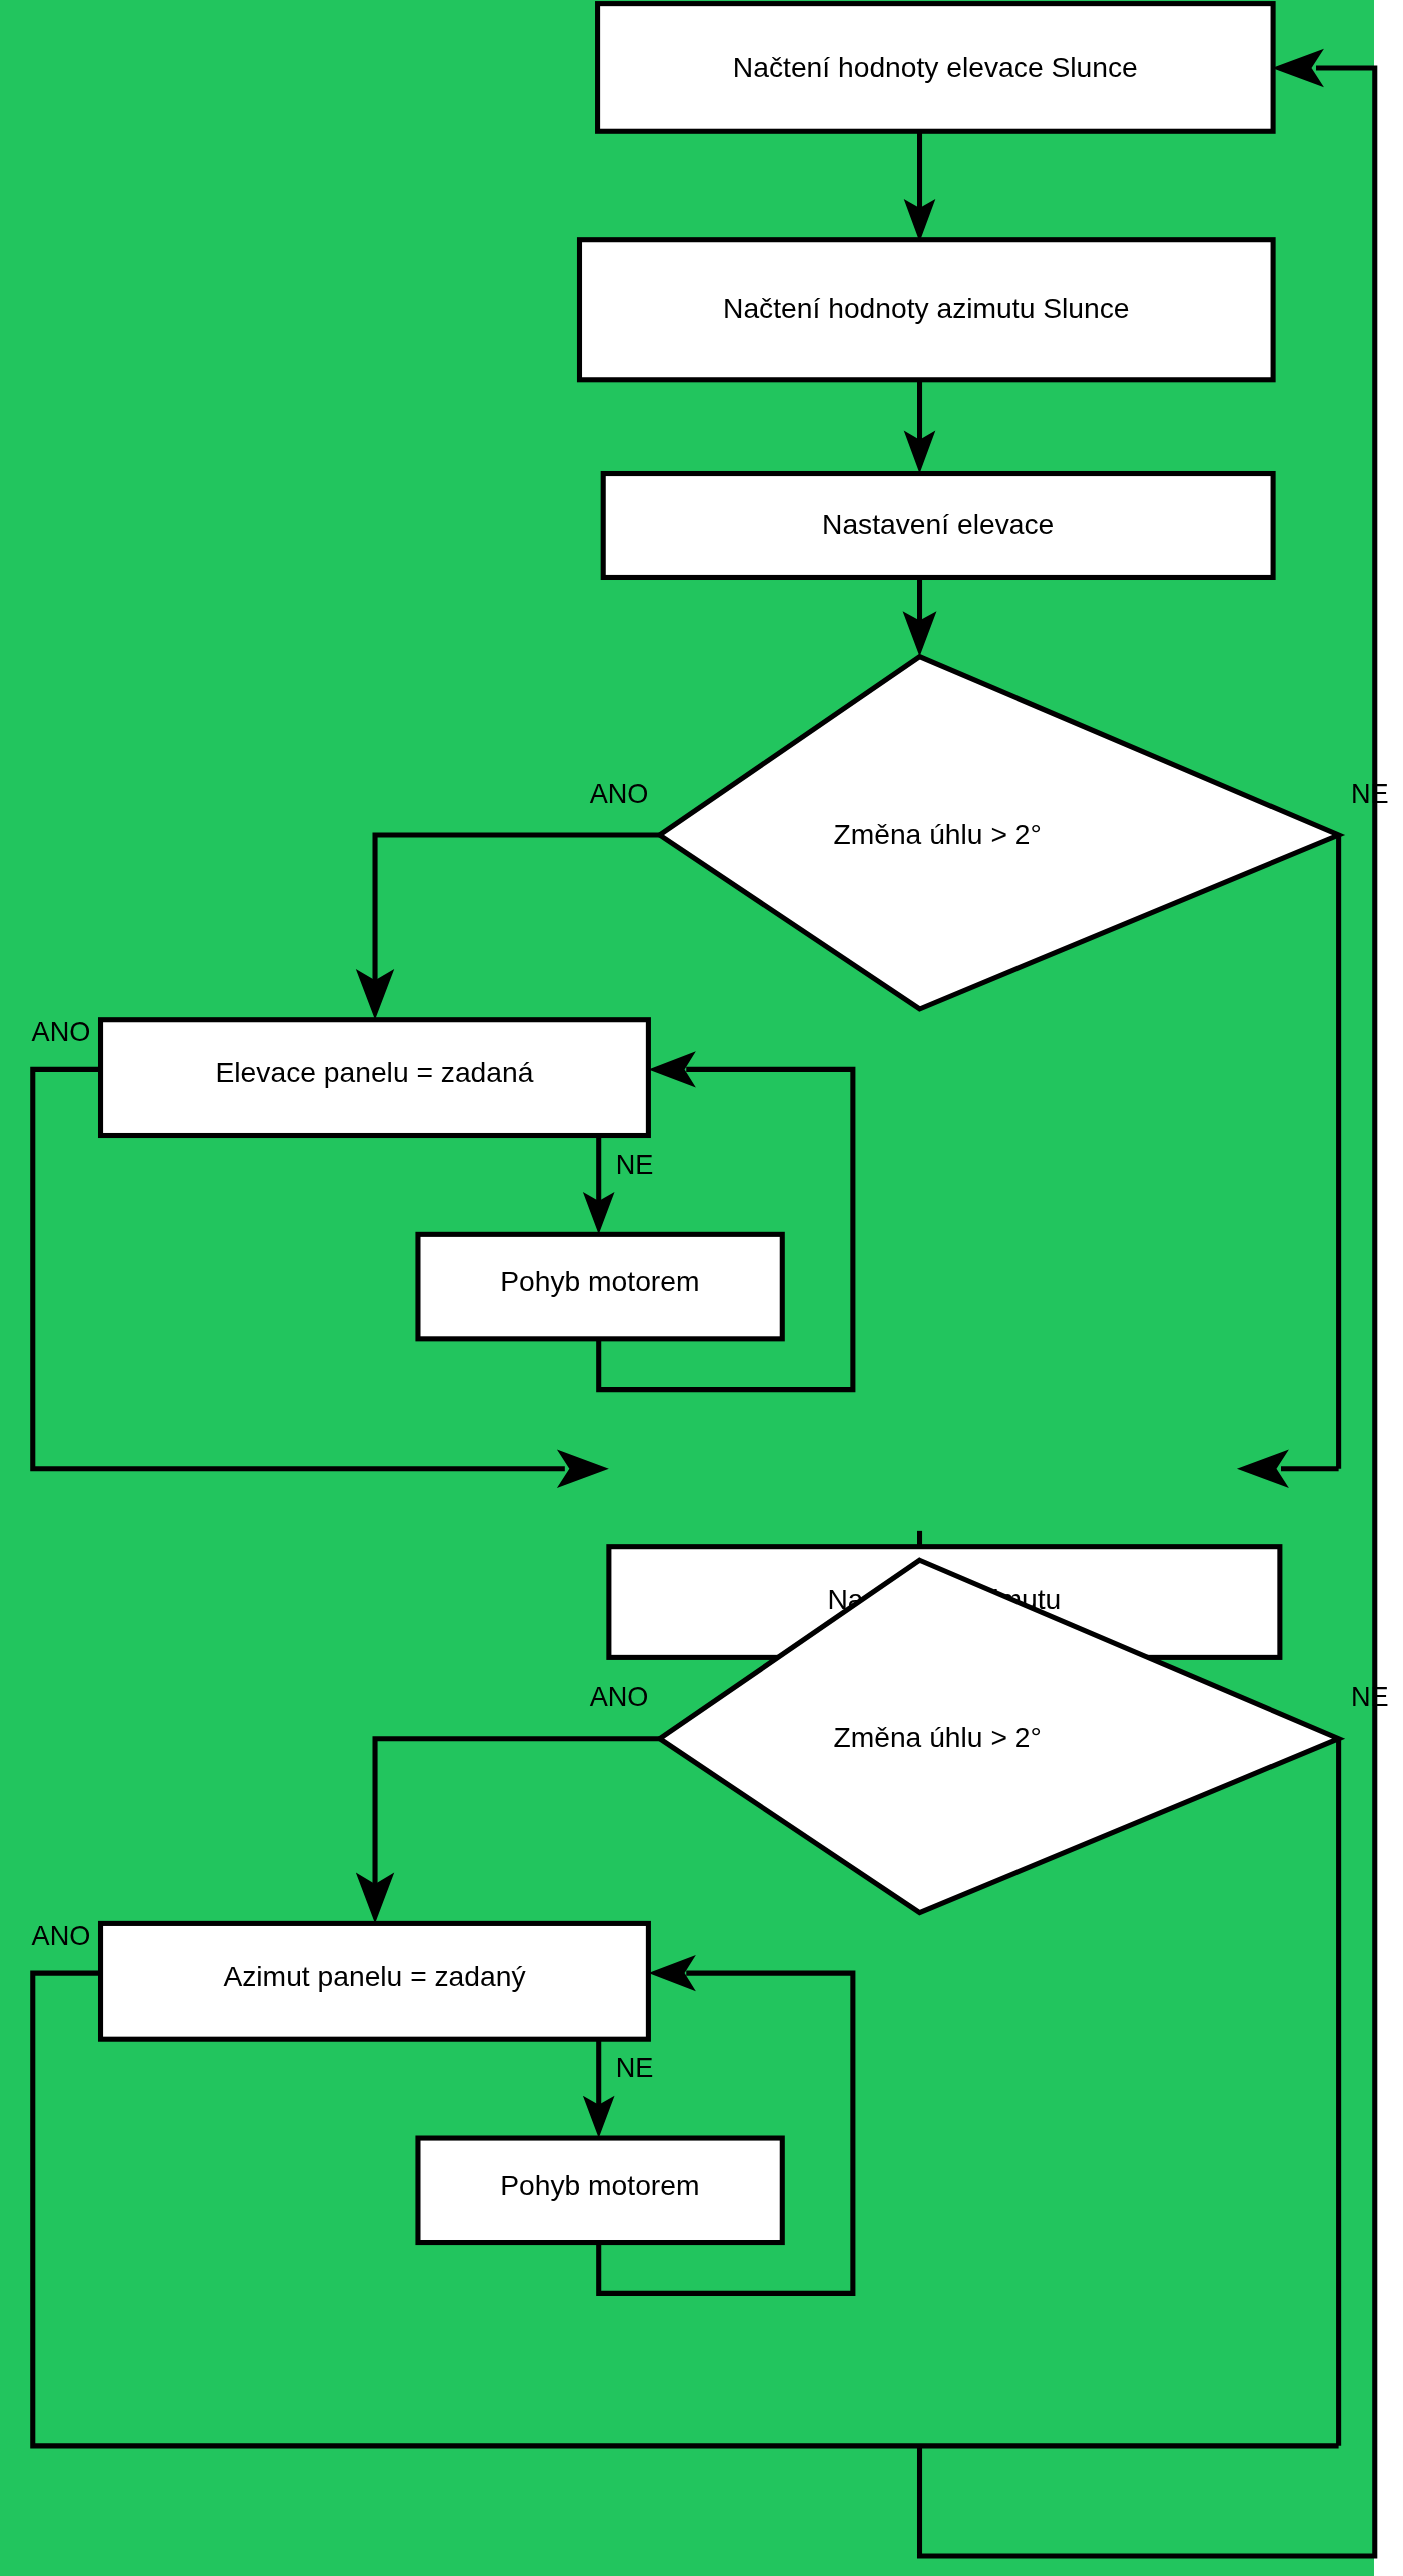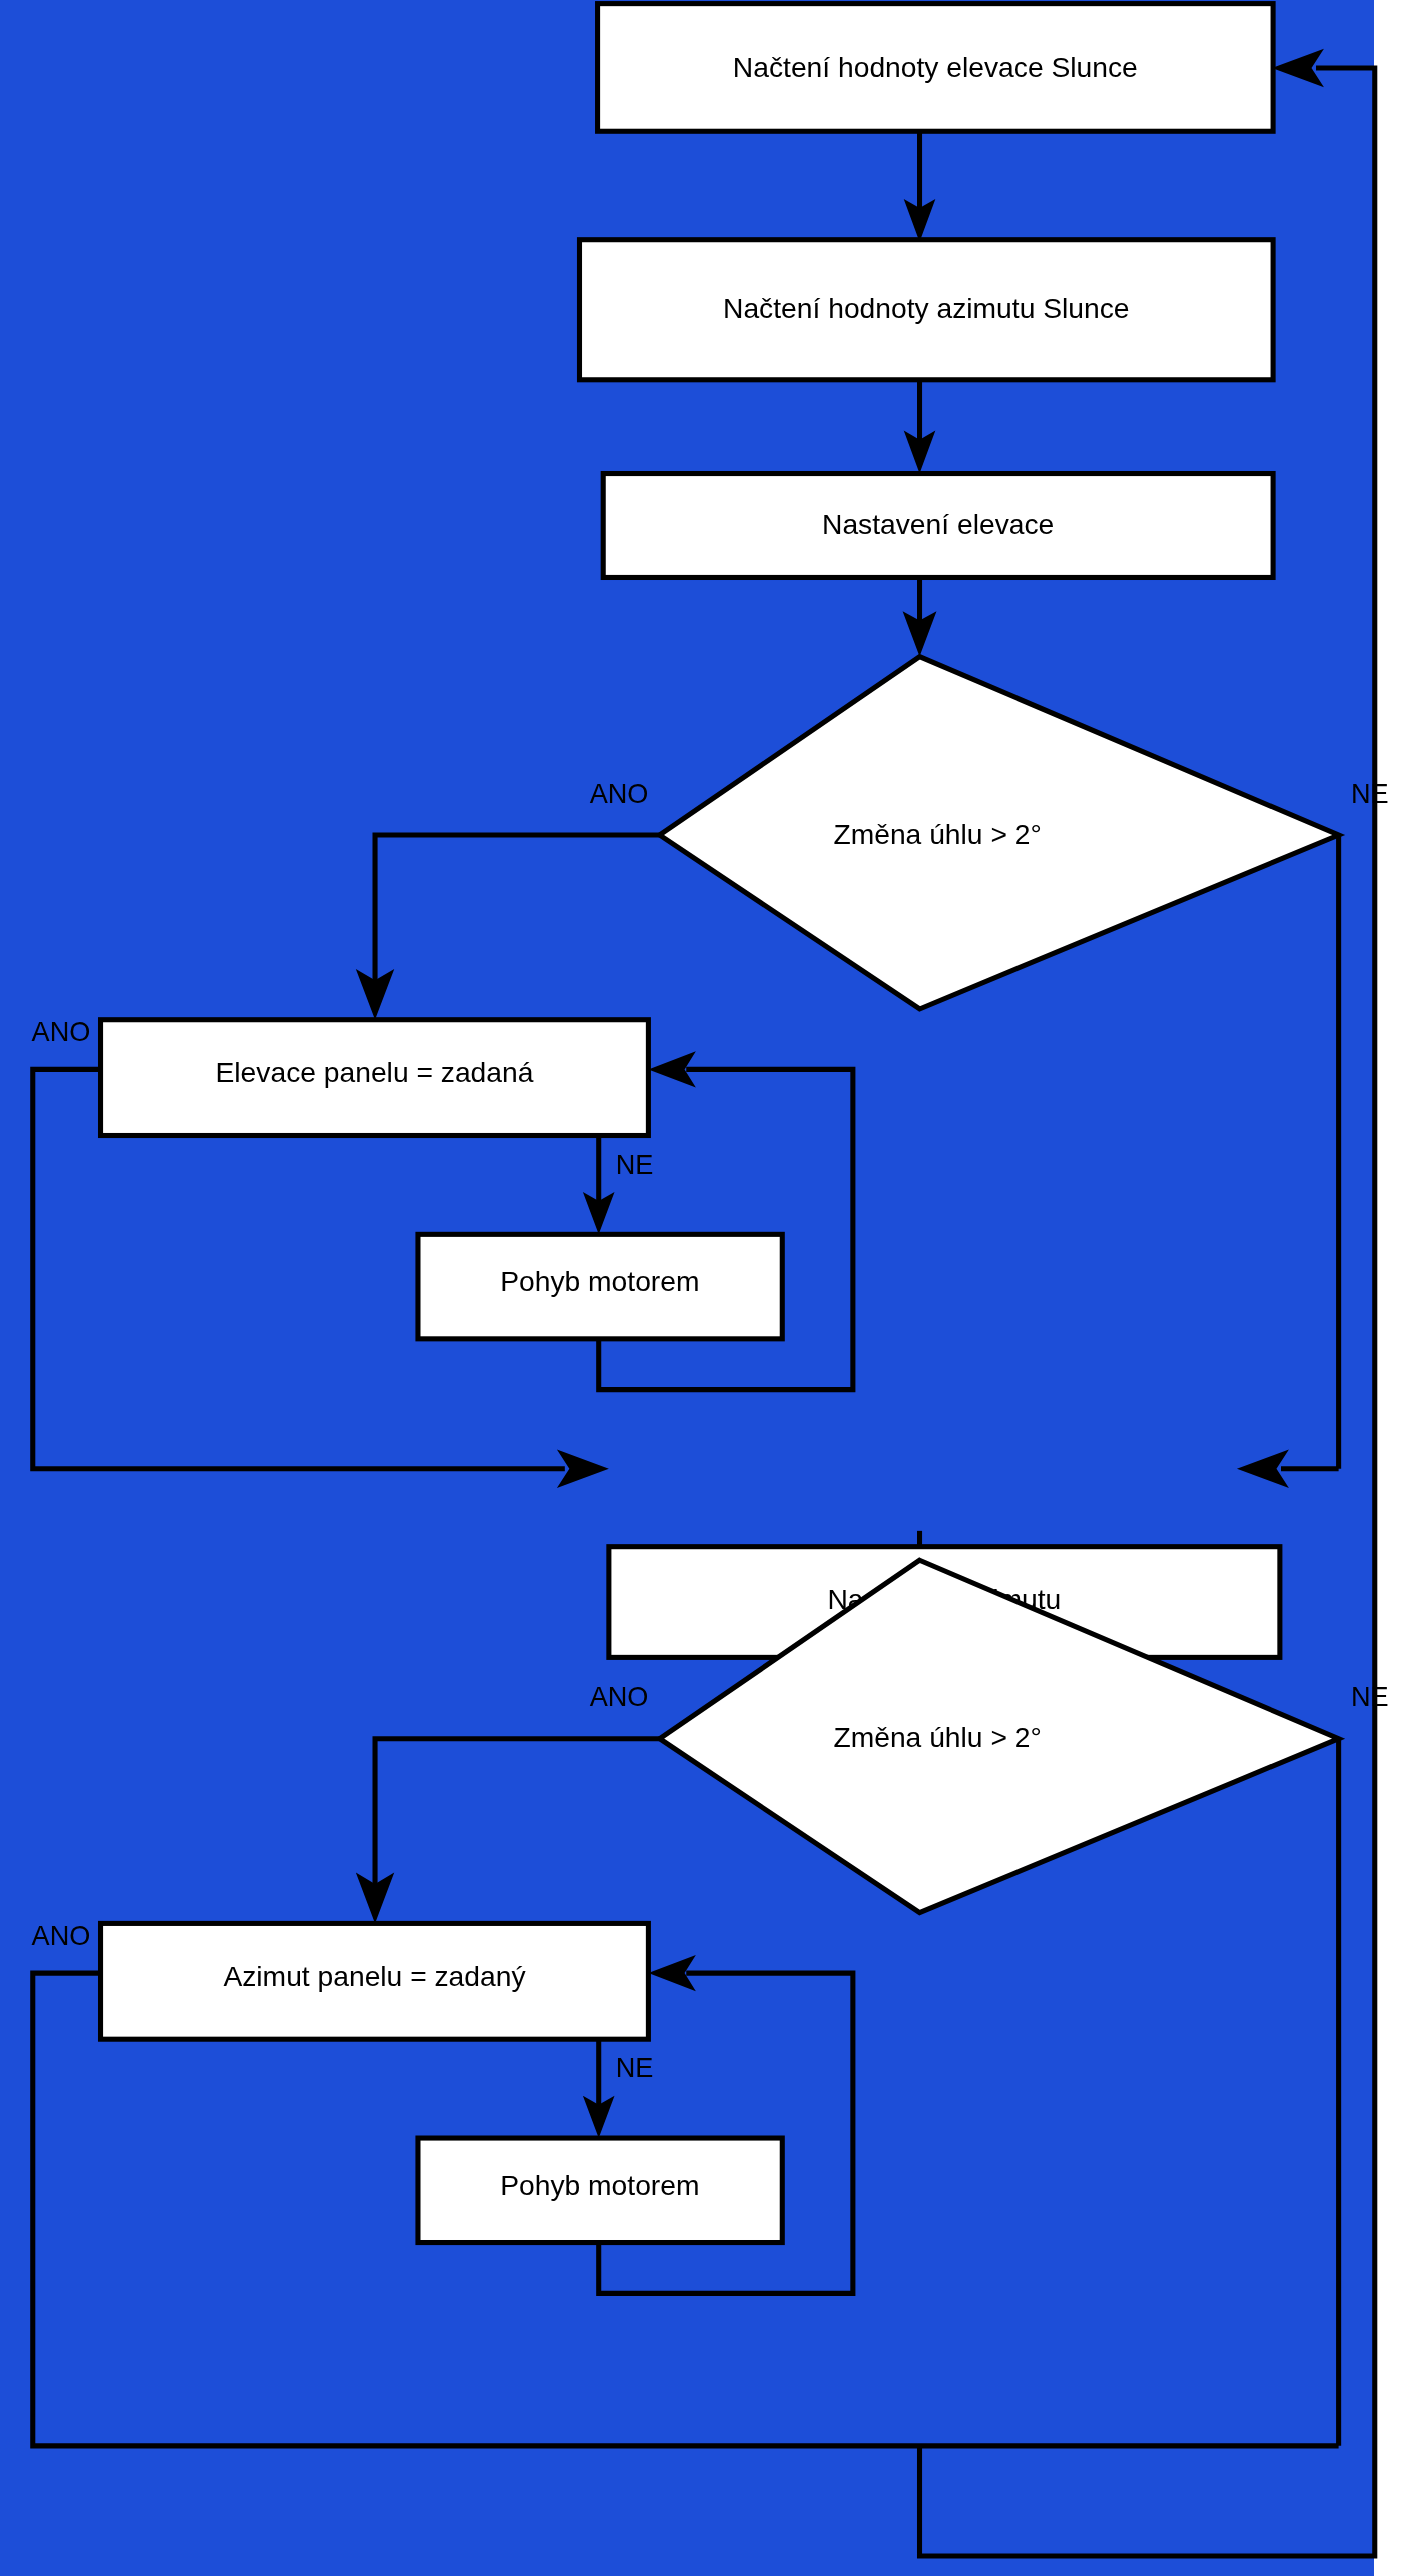--- a/index.html
+++ b/index.html
@@ -4,21 +4,21 @@
 <style>
   html, body {
     margin: 0;
     padding: 0;
     background: #ffffff;
   }
   #flowchart-root {
     width: 1374px;
     height: 2576px;
     position: relative;
-    background: #1d4ed8;
+    background: #22c55e;
     font-family: "Liberation Sans", sans-serif;
   }
   svg#flow-svg {
     display: block;
     width: 1403px;
     height: 2576px;
   }
   .node-box {
     fill: #ffffff;
     stroke: #000000;

